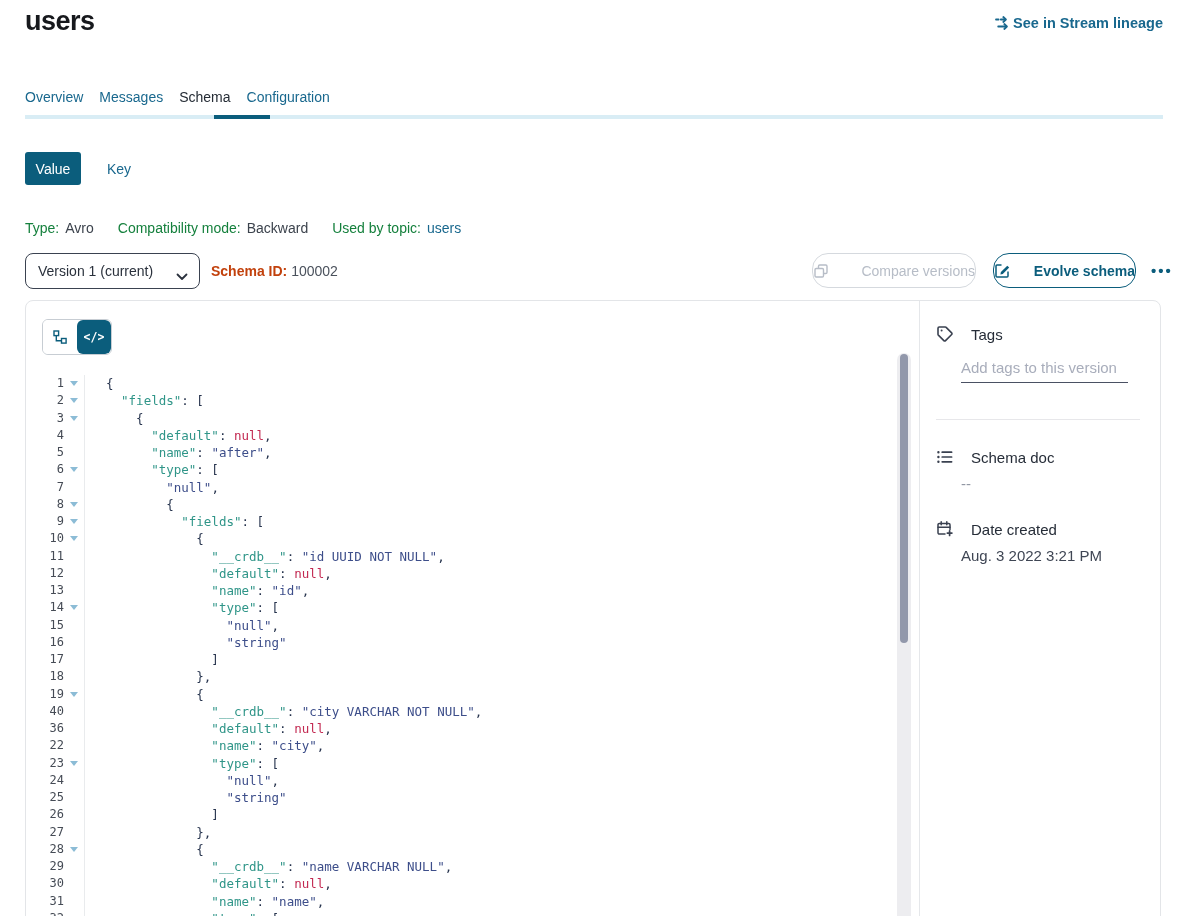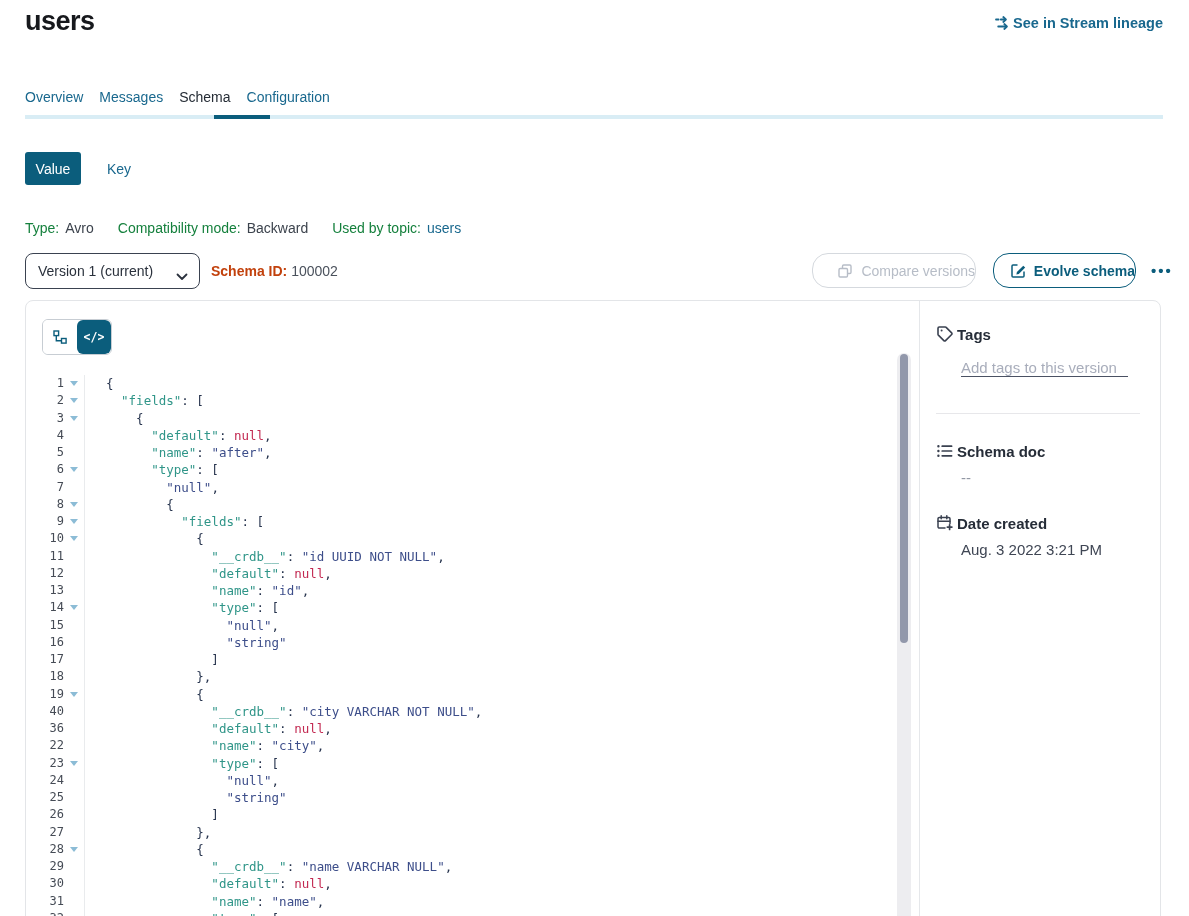--- a/index.html
+++ b/index.html
@@ -44,21 +44,21 @@
 
   .ctl-left{position:absolute;left:25px;top:253px;display:flex;align-items:center}
   .verwrap{position:relative;display:inline-block}
   .verwrap select{appearance:none;-webkit-appearance:none;width:175px;height:36px;border:1px solid #3a4250;
     border-radius:8px;background:#fff;font-family:inherit;font-size:14px;color:#2a313c;padding:0 32px 0 12px;cursor:pointer}
   .verwrap .chev{position:absolute;right:12px;top:14px;pointer-events:none}
   .schema-id{margin-left:11px;font-size:14px;line-height:36px}
   .schema-id b{color:#c2410c}
   .schema-id span{color:#4a515c}
 
-  .btn{display:inline-flex;align-items:center;justify-content:flex-end;gap:8px;height:35px;border-radius:16px;
+  .btn{display:inline-flex;align-items:center;justify-content:space-between;gap:8px;height:35px;border-radius:16px;
     background:#fff;font-family:inherit;font-size:14px;cursor:pointer}
   .btn-compare{position:absolute;left:812px;top:253px;width:164px;border:1px solid var(--disabled_border);
     color:var(--disabled_text);cursor:default}
   .btn-evolve{position:absolute;left:993px;top:253px;width:143px;border:1px solid var(--primary_teal);
     color:var(--primary_teal);font-weight:bold}
   .btn-more{position:absolute;left:1142px;top:253px;width:40px;height:35px;border:none;background:none;
     color:var(--primary_teal);font-size:15px;font-weight:bold;letter-spacing:2px;cursor:pointer}
 
   .card{position:absolute;left:25px;top:300px;width:1136px;height:700px;border:1px solid #e3e5e8;border-radius:8px;background:#fff}
   .editor{position:absolute;left:0;top:0;bottom:0;right:241px}
@@ -78,25 +78,25 @@
   .code{padding-left:21px;font-family:"DejaVu Sans Mono",monospace;font-size:12.5px;line-height:17.25px;white-space:pre;color:var(--code_punct)}
   .tk-k{color:var(--code_key)}
   .tk-s{color:var(--code_string)}
   .tk-u{color:var(--code_null)}
   .tk-p{color:var(--code_punct)}
 
   .sb-track{position:absolute;right:8px;top:52px;bottom:0;width:14px;background:#ededf0;border-radius:7px}
   .sb-thumb{position:absolute;left:3px;top:1px;width:8px;height:289px;background:#9298ab;border-radius:4px;cursor:pointer}
 
   .sidebar{position:absolute;right:0;top:0;bottom:0;width:241px;border-left:1px solid #e5e7ea;padding:24px 20px 0 16px}
-  .sb-head{display:flex;align-items:center;gap:3px;font-size:15px;font-weight:bold;color:#262d38}
+  .sb-head{display:flex;align-items:center;gap:17px;font-size:15px;font-weight:normal;color:#262d38}
   .sb-head svg{display:block;color:#3a4150;flex:none}
   .sb-indent{margin-left:25px}
   .tags-input{display:block;width:167px;margin:13px 0 0 25px;border:none;border-bottom:1px solid #4a5163;
-    font-family:inherit;font-size:15px;padding:3px 0 0 0;color:#2a313c;background:transparent}
+    font-family:inherit;font-size:15px;padding:3px 0 6px 0;color:#2a313c;background:transparent}
   .tags-input::placeholder{color:#a8adbb}
   .sb-div{border:none;border-top:1px solid #e7e7ea;margin-top:36px}
   .sb-sec{margin-top:28px}
   .sb-val{font-size:15px;color:#3f4654;margin-top:9px}
   .sb-val.dim{color:#9298a4}
 </style>
 </head>
 <body>
 
 <div id="page">

